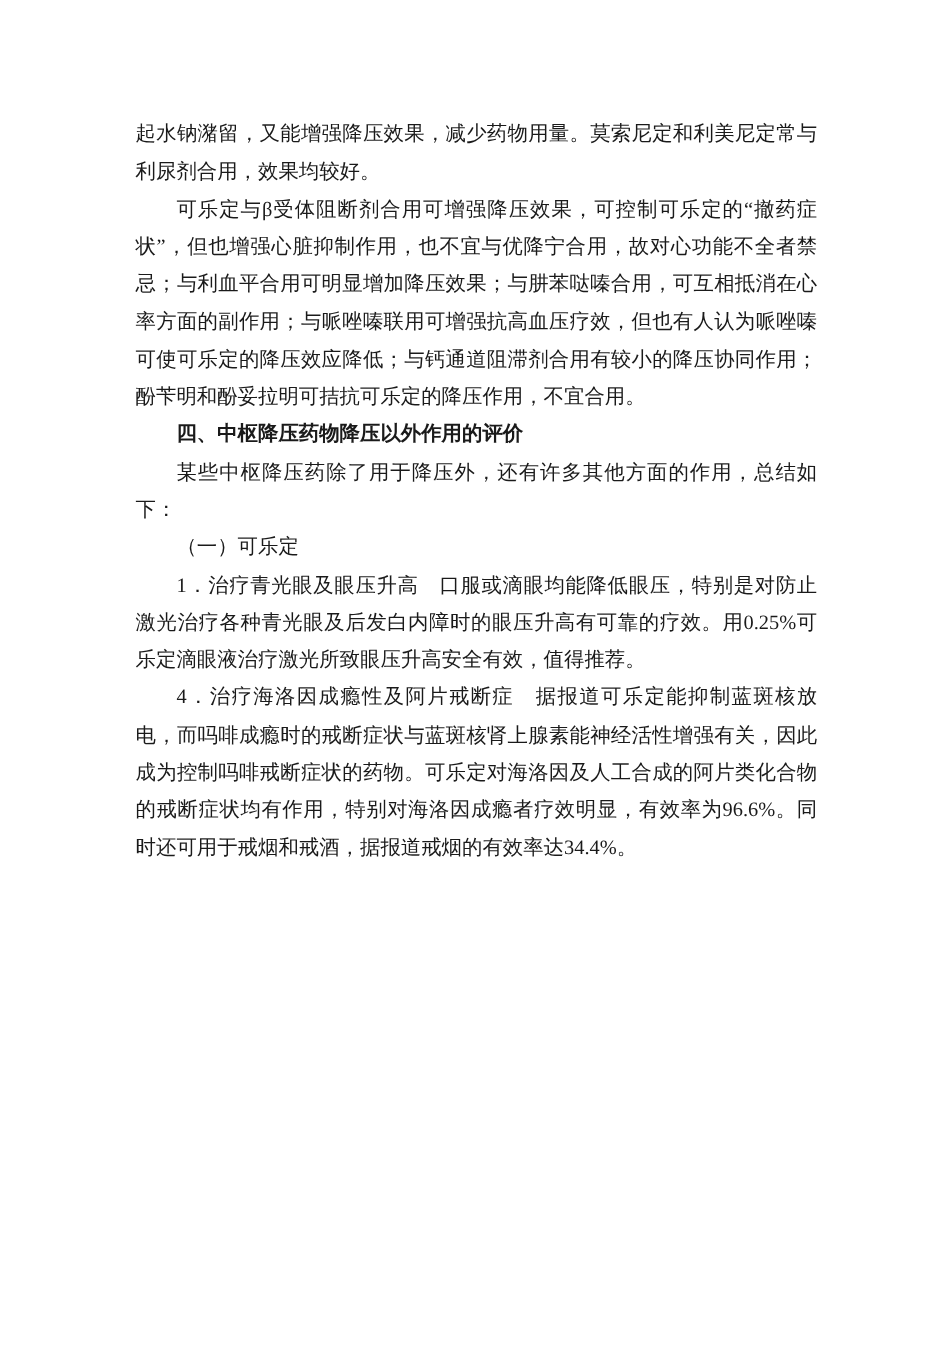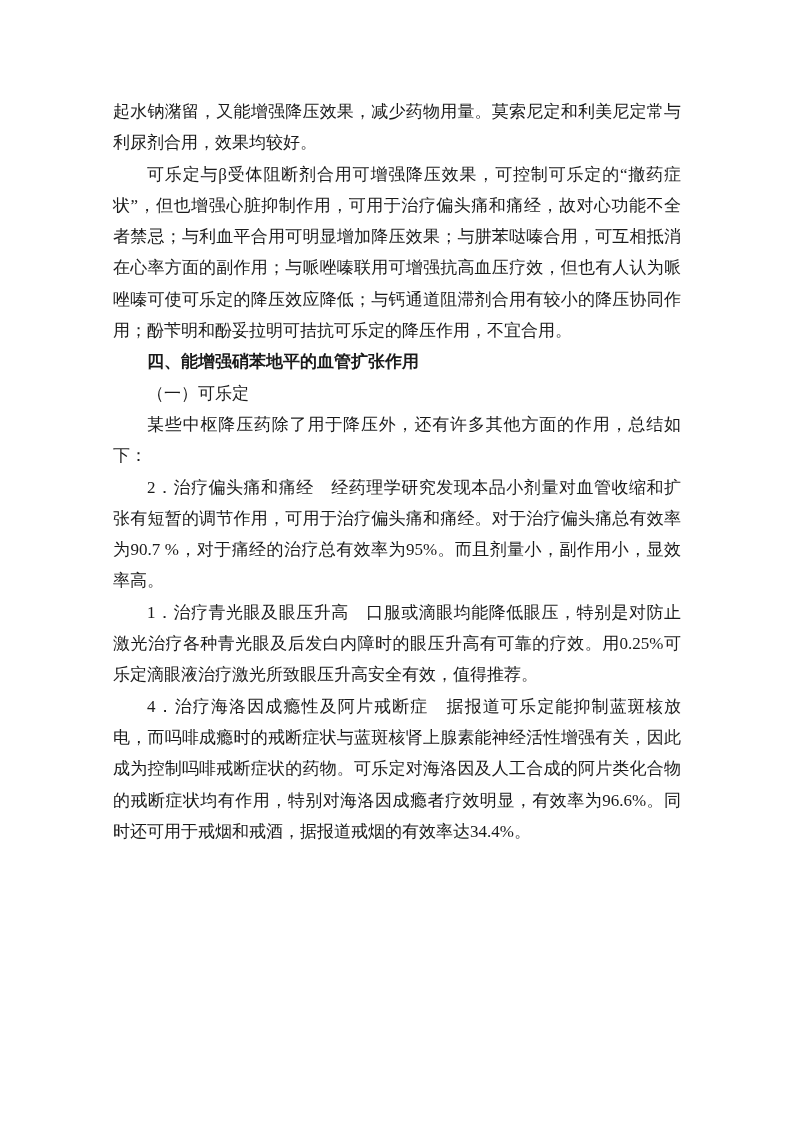--- a/index.html
+++ b/index.html
@@ -34,20 +34,19 @@
   }
   .heading {
     font-weight: bold;
   }
 </style>
 </head>
 <body>
 
 <div class="page">
   <p class="no-indent">起水钠潴留，又能增强降压效果，减少药物用量。莫索尼定和利美尼定常与利尿剂合用，效果均较好。</p>
-  <p class="indent">可乐定与β受体阻断剂合用可增强降压效果，可控制可乐定的“撤药症状”，但也增强心脏抑制作用，可用于治疗偏头痛和痛经，故对心功能不全者禁忌；与利血平合用可明显增加降压效果；与肼苯哒嗪合用，可互相抵消在心率方面的副作用；与哌唑嗪联用可增强抗高血压疗效，但也有人认为哌唑嗪可使可乐定的降压效应降低；与钙通道阻滞剂合用有较小的降压协同作用；酚苄明和酚妥拉明可拮抗可乐定的降压作用，不宜合用。</p>
-  <p class="indent heading">四、能增强硝苯地平的血管扩张作用</p>
+  <p class="indent">可乐定与β受体阻断剂合用可增强降压效果，可控制可乐定的“撤药症状”，但也增强心脏抑制作用，也不宜与优降宁合用，故对心功能不全者禁忌；与利血平合用可明显增加降压效果；与肼苯哒嗪合用，可互相抵消在心率方面的副作用；与哌唑嗪联用可增强抗高血压疗效，但也有人认为哌唑嗪可使可乐定的降压效应降低；与钙通道阻滞剂合用有较小的降压协同作用；酚苄明和酚妥拉明可拮抗可乐定的降压作用，不宜合用。</p>
+  <p class="indent heading">四、中枢降压药物降压以外作用的评价</p>
+  <p class="indent">某些中枢降压药除了用于降压外，还有许多其他方面的作用，总结如下：</p>
   <p class="indent">（一）可乐定</p>
-  <p class="indent">某些中枢降压药除了用于降压外，还有许多其他方面的作用，总结如下：</p>
-  <p class="indent">2．治疗偏头痛和痛经　经药理学研究发现本品小剂量对血管收缩和扩张有短暂的调节作用，可用于治疗偏头痛和痛经。对于治疗偏头痛总有效率为90.7 %，对于痛经的治疗总有效率为95%。而且剂量小，副作用小，显效率高。</p>
   <p class="indent">1．治疗青光眼及眼压升高　口服或滴眼均能降低眼压，特别是对防止激光治疗各种青光眼及后发白内障时的眼压升高有可靠的疗效。用0.25%可乐定滴眼液治疗激光所致眼压升高安全有效，值得推荐。</p>
   <p class="indent">4．治疗海洛因成瘾性及阿片戒断症　据报道可乐定能抑制蓝斑核放电，而吗啡成瘾时的戒断症状与蓝斑核肾上腺素能神经活性增强有关，因此成为控制吗啡戒断症状的药物。可乐定对海洛因及人工合成的阿片类化合物的戒断症状均有作用，特别对海洛因成瘾者疗效明显，有效率为96.6%。同时还可用于戒烟和戒酒，据报道戒烟的有效率达34.4%。</p>
 </div>
 
 </body></html>

